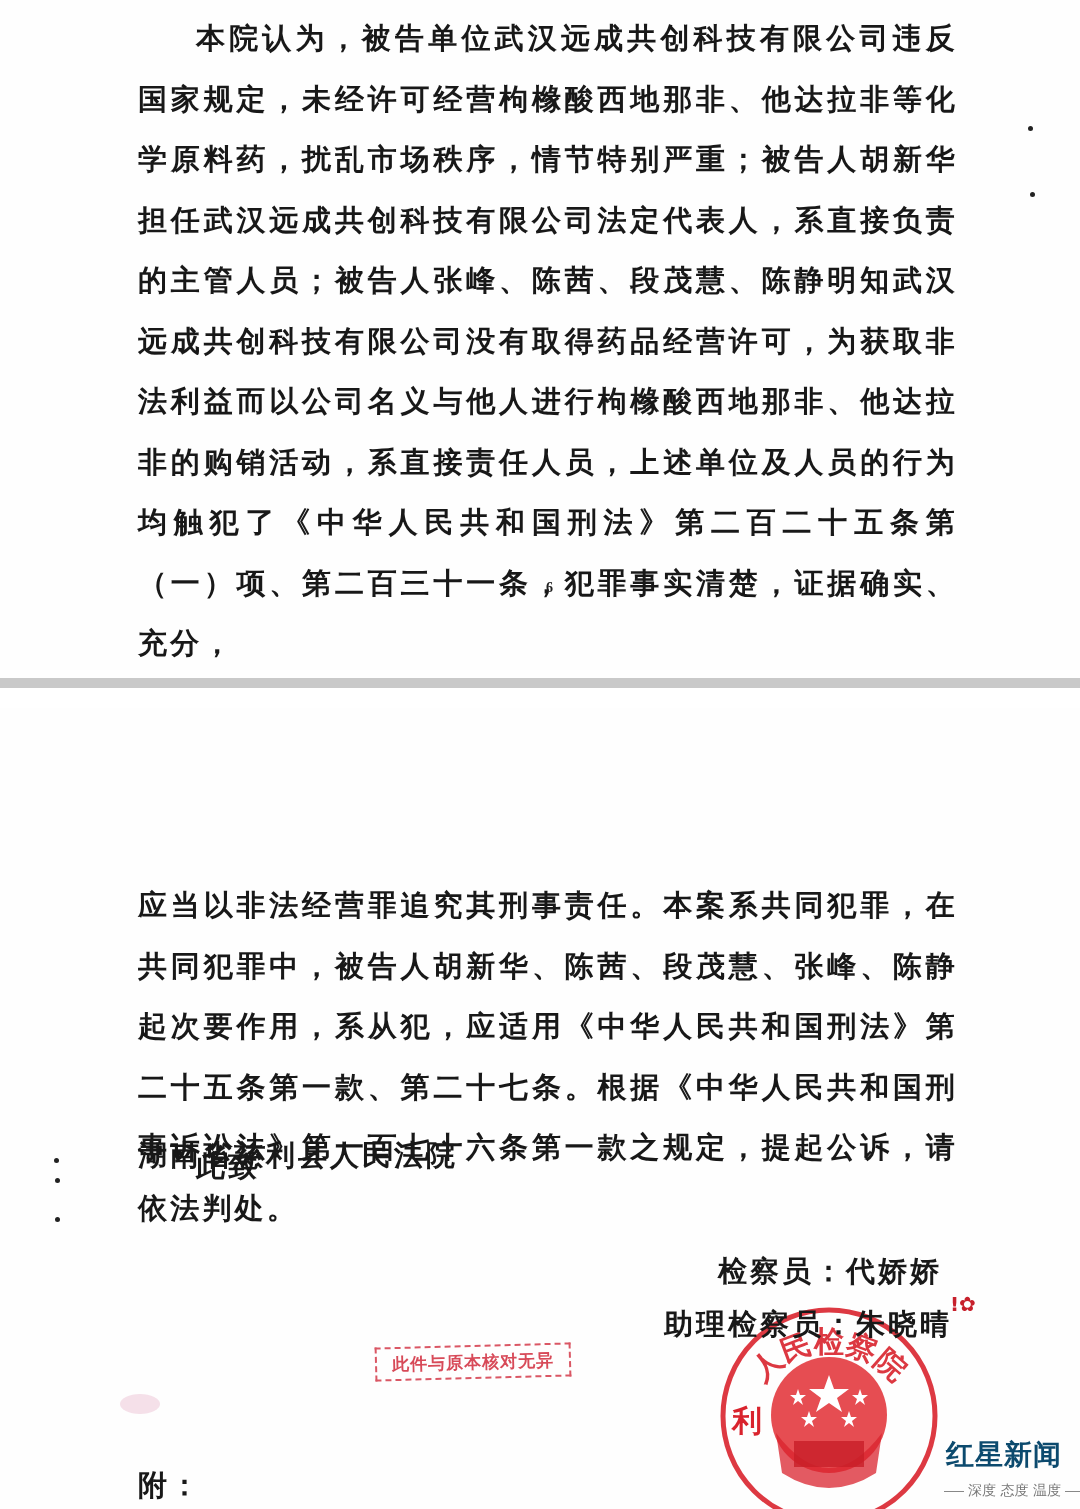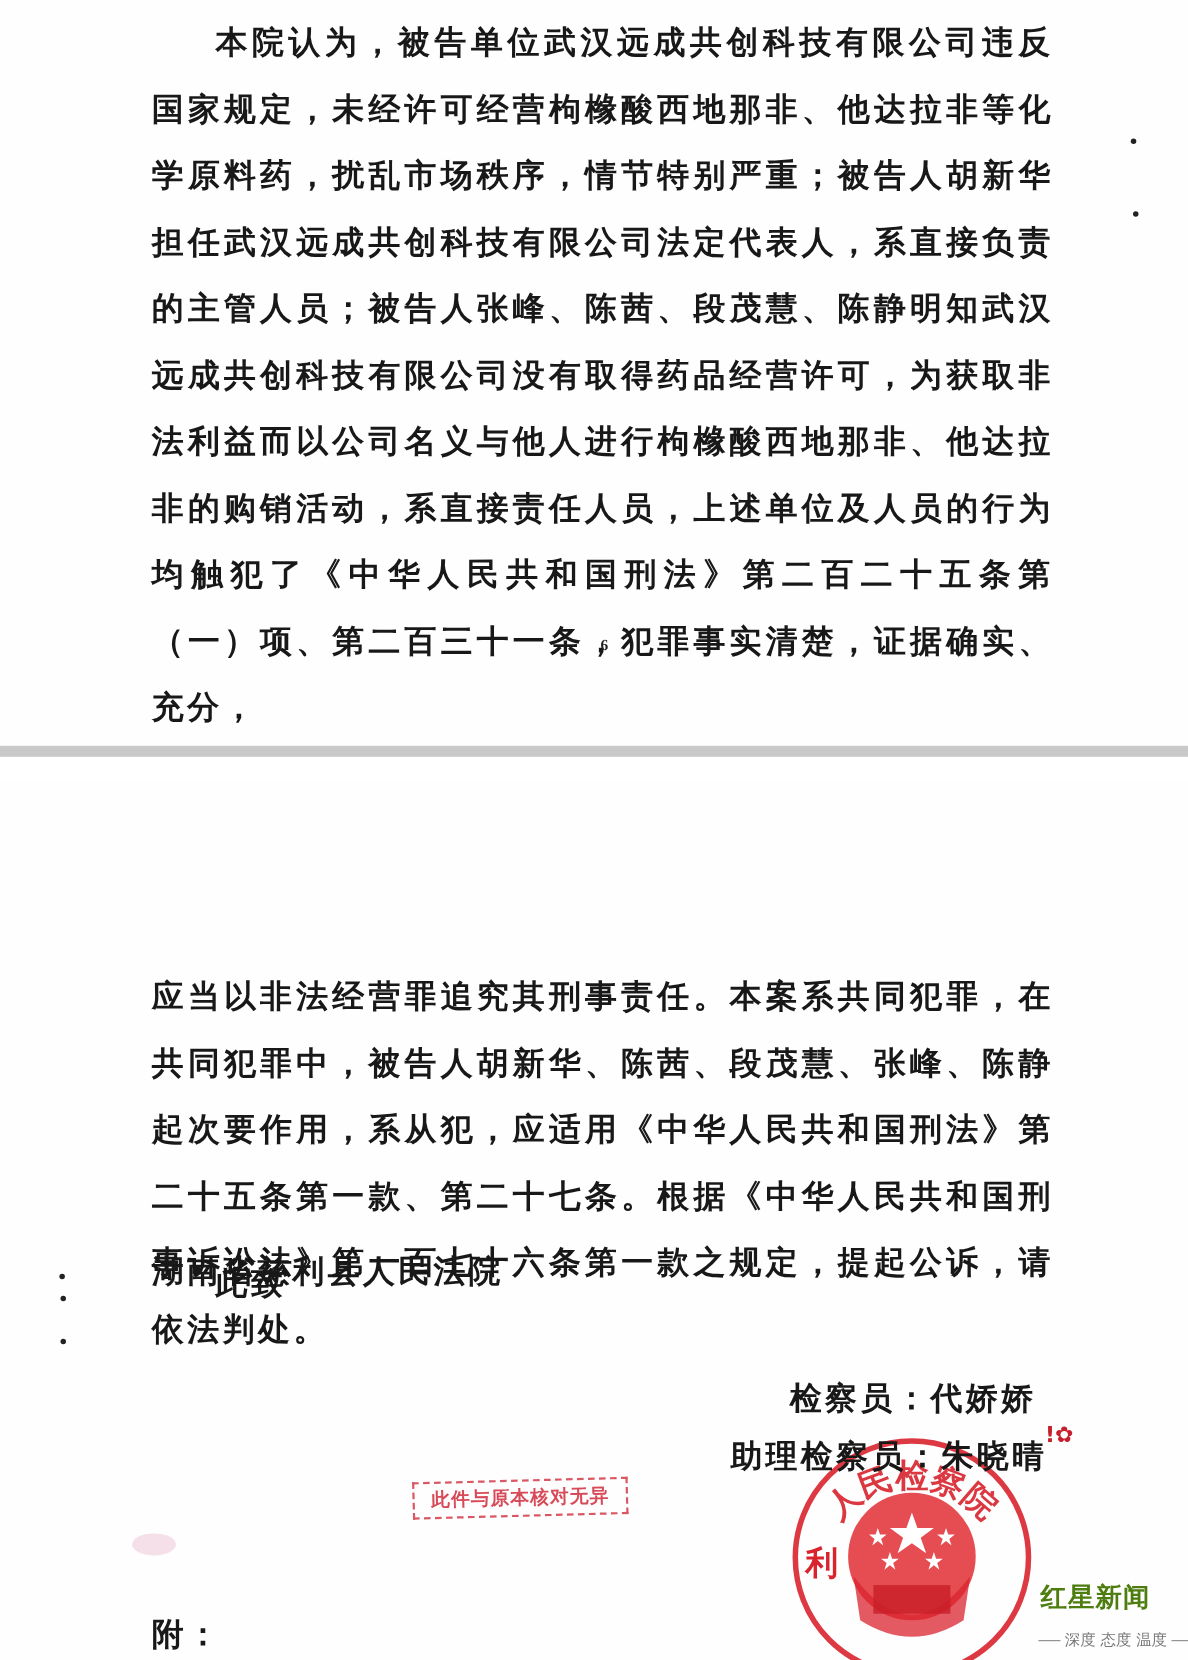--- a/index.html
+++ b/index.html
@@ -125,23 +125,23 @@
       left: 940px;
       top: 1436px;
       width: 140px;
       height: 60px;
       z-index: 4;
     }
     .wm-title {
       position: absolute;
       left: 6px;
       top: 0;
-      font-size: 24px;
-      font-weight: bold;
-      color: #4d7c0f;
+      font-size: 28px;
+      font-weight: bold;
+      color: #0c4a6e;
       font-family: "DejaVu Serif", serif;
       letter-spacing: 1px;
       white-space: nowrap;
     }
     .wm-tagline {
       position: absolute;
       left: 0;
       top: 46px;
       width: 130px;
       font-size: 14px;

